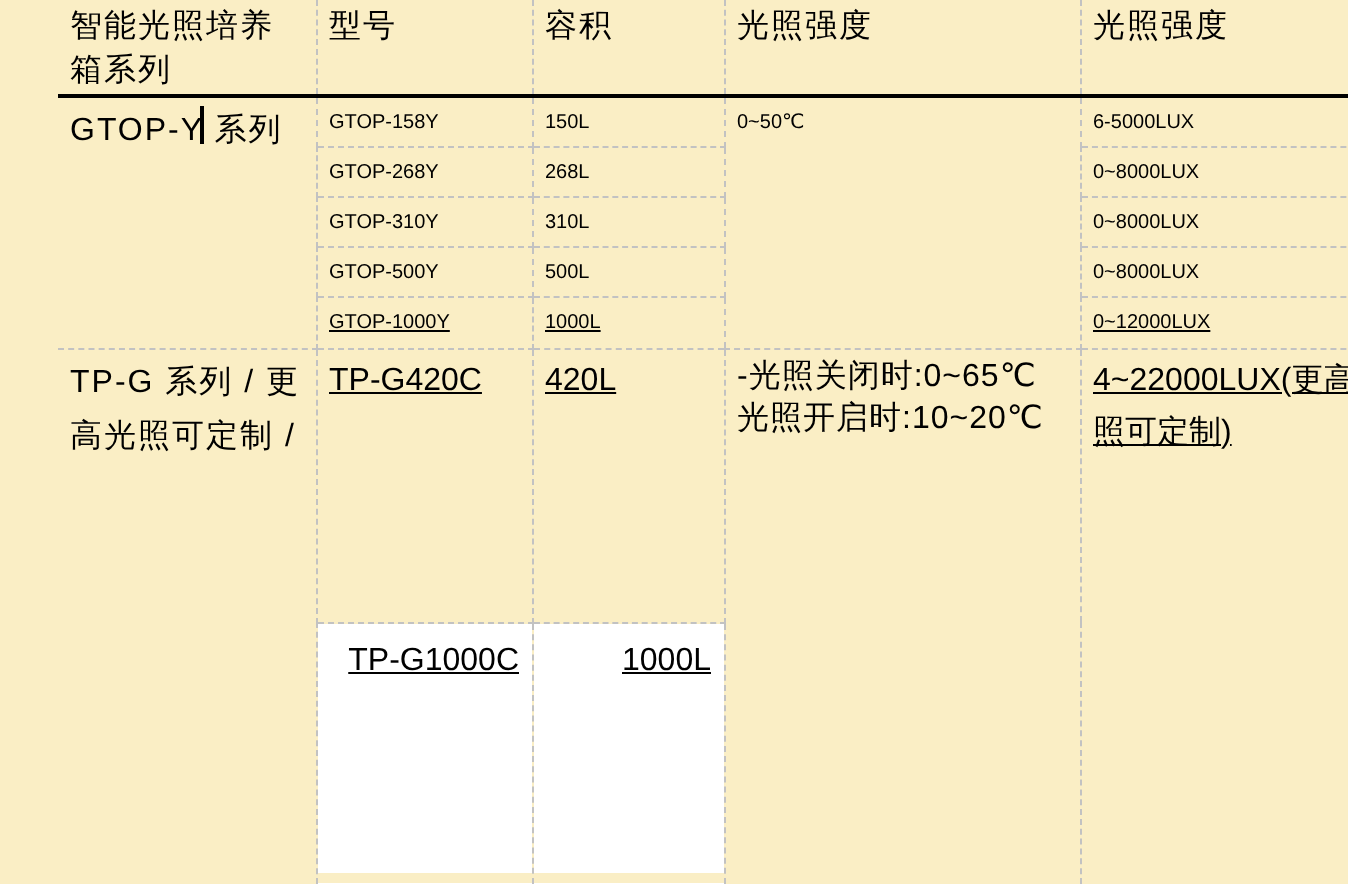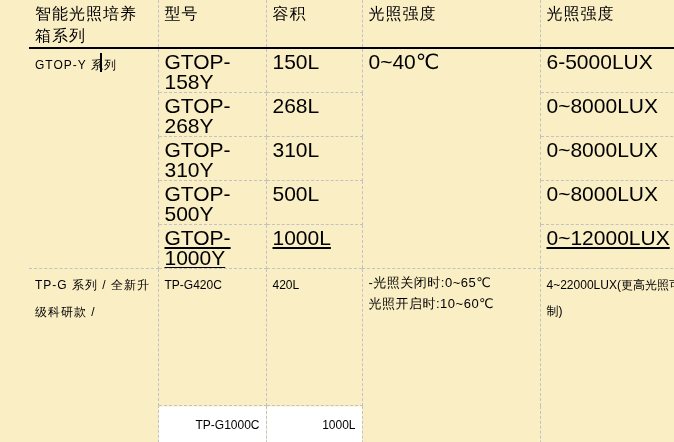--- a/index.html
+++ b/index.html
@@ -14,35 +14,35 @@
   #stage{
     position:relative;width:674px;height:442px;overflow:hidden;
     background:var(--tan);
   }
   table{
     border-collapse:collapse;table-layout:fixed;
     width:674px;height:442px;margin-left:29px;
   }
   td{
     vertical-align:top;padding:3px 6px 0 6px;
-    font-size:21px;line-height:20px;
+    font-size:10px;line-height:20px;
     background:var(--tan);
     overflow:hidden;white-space:normal;word-break:break-word;
   }
   td.br{border-right:1px dashed var(--line);}
   td.bb{border-bottom:1px dashed var(--line);}
   tr.header td{
     border-bottom:2px solid var(--rule);
     font-size:16px;line-height:22px;letter-spacing:1px;
     padding-top:3px;
   }
   td.center{}
-  td.series-cell{font-size:12px;line-height:27px;letter-spacing:1px;}
-  td.temp-cell{font-size:13px;line-height:21px;letter-spacing:0.5px;}
-  td.big-row{font-size:12px;line-height:26px;}
+  td.series-cell{font-size:16px;line-height:27px;letter-spacing:1px;}
+  td.temp-cell{font-size:16px;line-height:21px;letter-spacing:0.5px;}
+  td.big-row{font-size:16px;line-height:26px;text-decoration:underline;}
   td.white-cell{
     background:linear-gradient(to bottom,var(--white) 0,var(--white) calc(100% - 5px),var(--tan) calc(100% - 5px));
     padding-top:6px;
     text-align:right;
   }
   
   tr.rh-header{height:48px;}
   tr.rh-25{height:25px;}
   tr.rh-26{height:26px;text-decoration:underline;}
   tr.rh-420{height:137px;}
@@ -71,21 +71,21 @@
       <td class="br">型号</td>
       <td class="br">容积</td>
       <td class="br">光照强度</td>
       <td class="center">光照强度</td>
     </tr>
 
     <tr class="rh-25">
       <td class="br bb series-cell" rowspan="5">GTOP-Y 系列</td>
       <td class="br bb">GTOP-158Y</td>
       <td class="br bb">150L</td>
-      <td class="br bb" rowspan="5">0~40℃</td>
+      <td class="br bb" rowspan="5">0~50℃</td>
       <td class="bb">6-5000LUX</td>
     </tr>
     <tr class="rh-25">
       <td class="br bb">GTOP-268Y</td>
       <td class="br bb">268L</td>
       <td class="bb">0~8000LUX</td>
     </tr>
     <tr class="rh-25">
       <td class="br bb">GTOP-310Y</td>
       <td class="br bb">310L</td>
@@ -96,26 +96,26 @@
       <td class="br bb">500L</td>
       <td class="bb">0~8000LUX</td>
     </tr>
     <tr class="rh-26">
       <td class="br bb">GTOP-1000Y</td>
       <td class="br bb">1000L</td>
       <td class="bb">0~12000LUX</td>
     </tr>
 
     <tr class="rh-420">
-      <td class="br series-cell" rowspan="2">TP-G 系列 / 全新升级科研款 /</td>
+      <td class="br series-cell" rowspan="2">TP-G 系列 / 更高光照可定制 /</td>
       <td class="br bb big-row">TP-G420C</td>
       <td class="br bb big-row">420L</td>
       <td class="br temp-cell" rowspan="2">
         <div>-光照关闭时:0~65℃</div>
-        <div>光照开启时:10~60℃</div>
+        <div>光照开启时:10~20℃</div>
       </td>
       <td class="big-row" rowspan="2">4~22000LUX(更高光照可定制)</td>
     </tr>
     <tr class="rh-1000">
       <td class="br white-cell big-row">TP-G1000C</td>
       <td class="br white-cell big-row">1000L</td>
     </tr>
   </tbody>
     </table>
 

